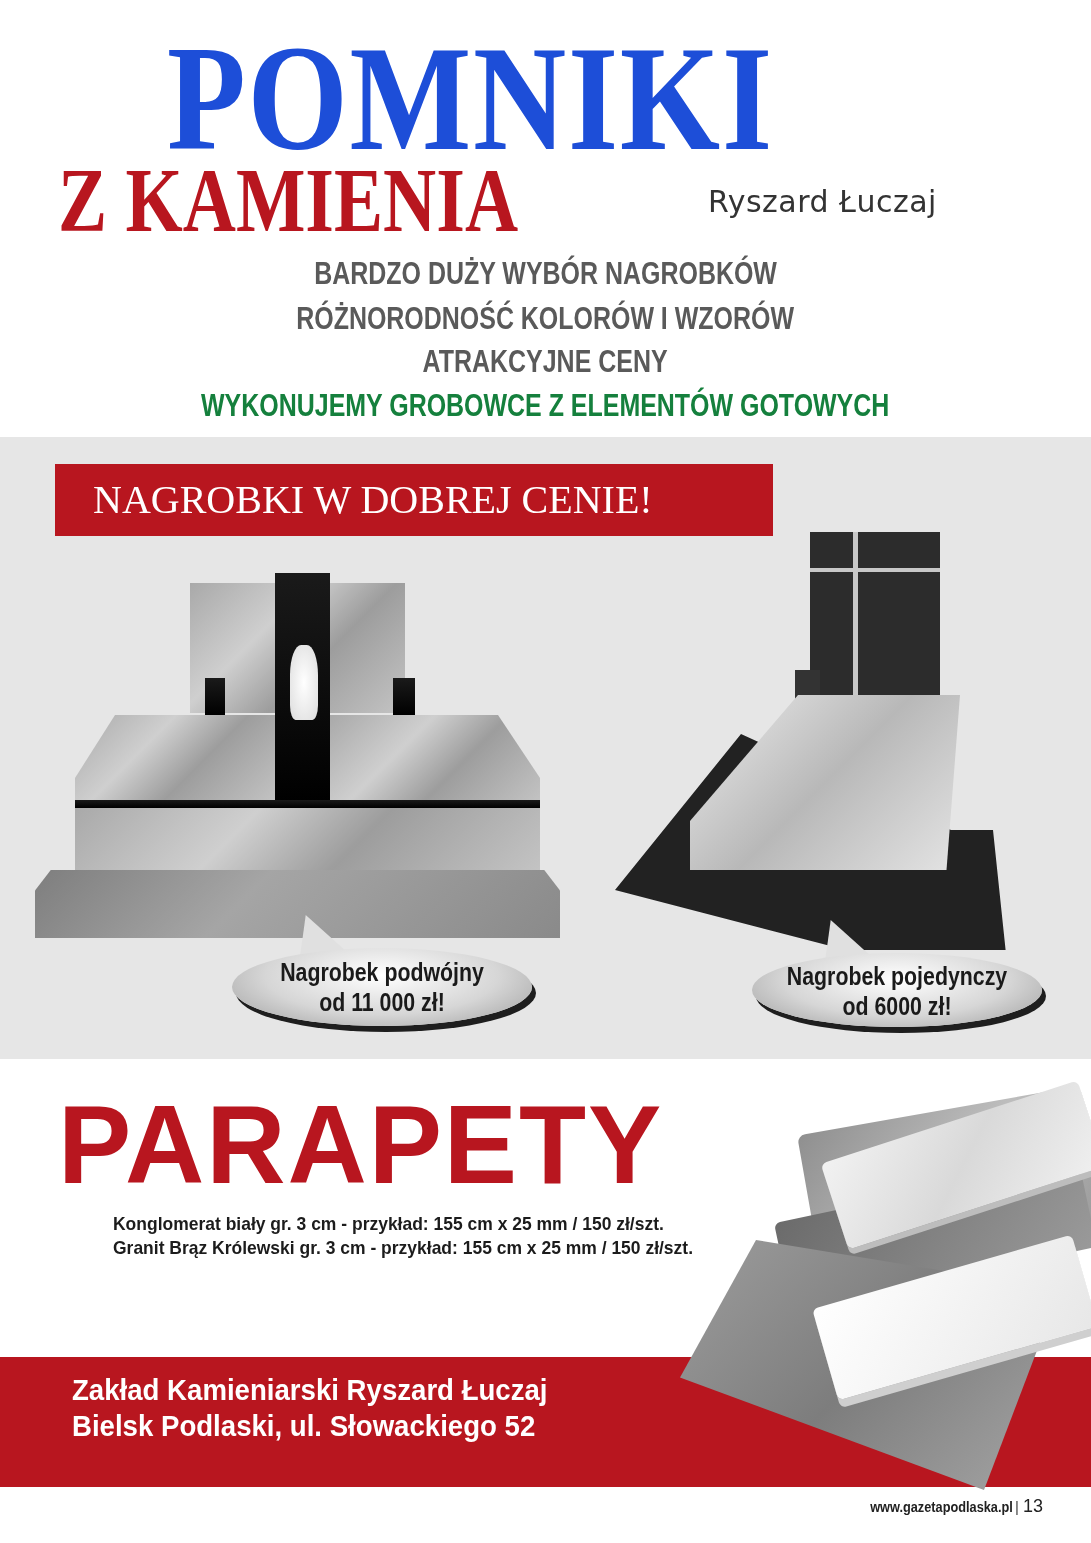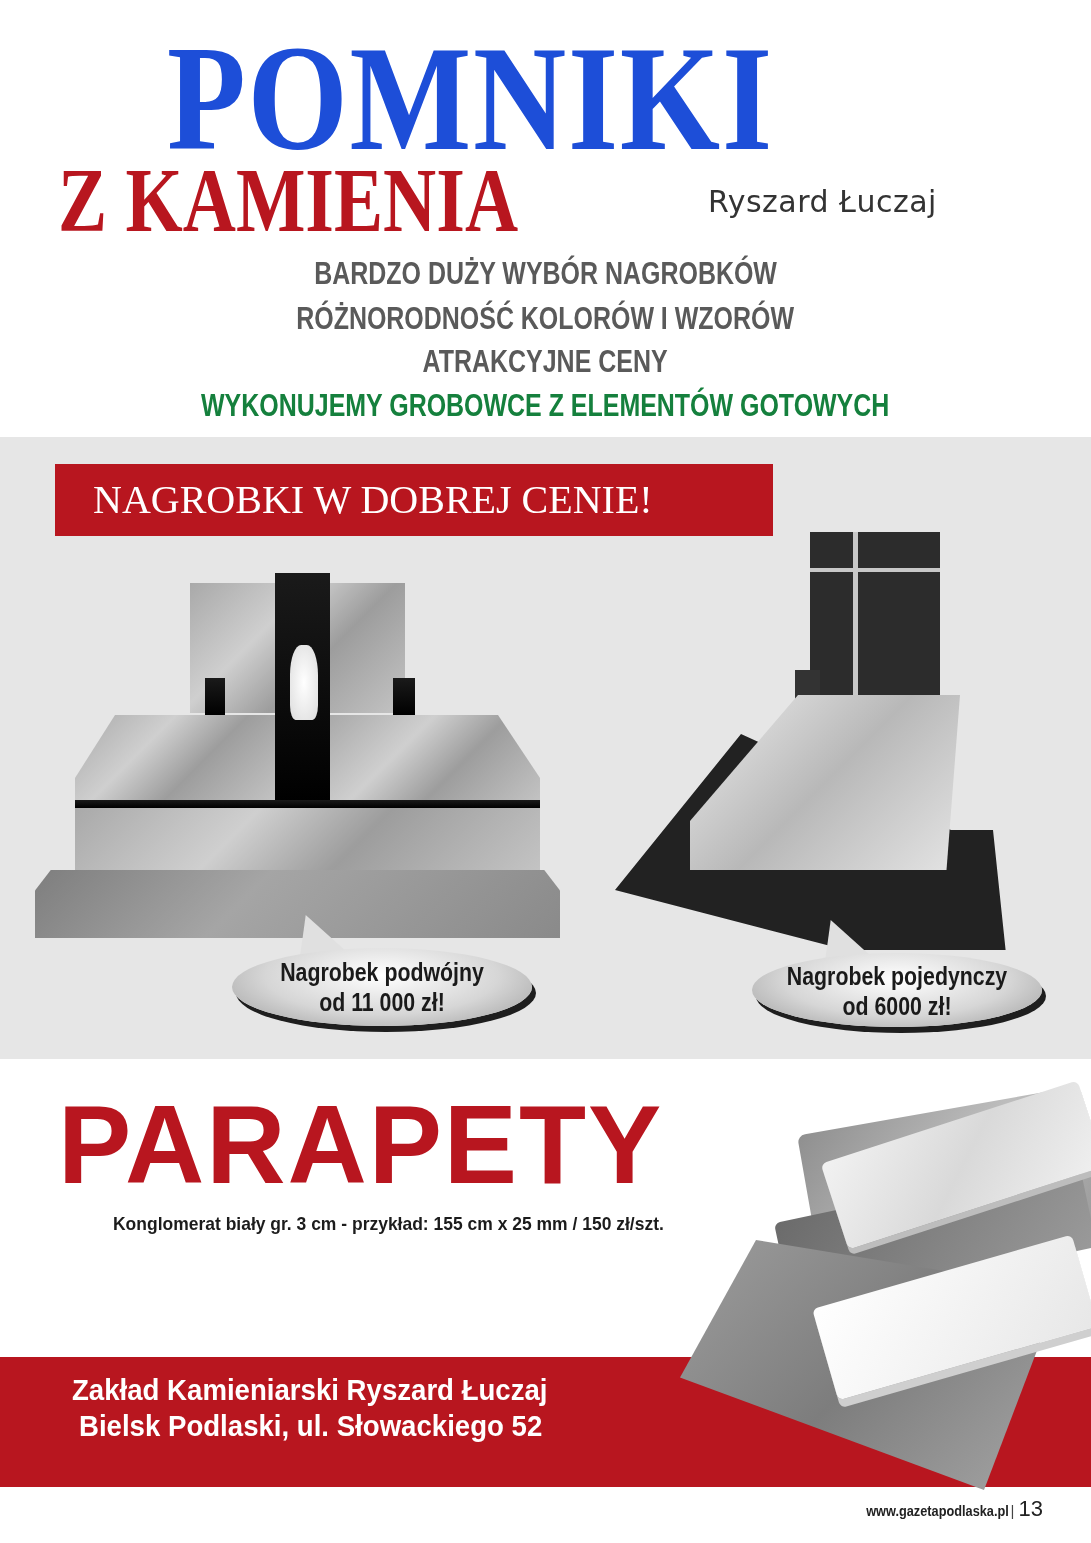--- a/index.html
+++ b/index.html
@@ -67,31 +67,31 @@
   .price-list li {
     font-family:"Liberation Sans", sans-serif; font-weight:bold; font-size:19px; line-height:24px;
     color:#1c1c1c; white-space:nowrap;
   }
   .price-list li span { display:inline-block; transform:scaleX(0.92); transform-origin:left; }
 
   .red-footer {
     position:absolute; left:0; top:1357px; width:1091px; height:130px; background:#b8161f;
   }
   .contact { position:absolute; left:72px; top:1372px; color:#fff; font-weight:bold; }
-  .contact div { font-size:30px; line-height:36px; white-space:nowrap;text-align:center; }
+  .contact div { font-size:30px; line-height:36px; white-space:nowrap; }
   .contact div span { display:inline-block; transform:scaleX(0.92); transform-origin:left; }
 
   .slabs { position:absolute; left:680px; top:1090px; width:411px; height:400px; }
 
   .page-footer {
     position:absolute; right:48px; top:1496px; font-size:15px; color:#222; white-space:nowrap;
   }
   .page-footer .site { font-weight:bold; display:inline-block; transform:scaleX(0.85); transform-origin:right; }
   .page-footer .sep { margin:0 4px 0 2px; color:#444; }
-  .page-footer .num { font-size:22px; }
+  .page-footer .num { font-size:18px; }
 </style>
 </head>
 <body>
 
 <div class="title1"><span>POMNIKI</span></div>
 <div class="title2"><span>Z KAMIENIA</span></div>
 <div class="owner">Ryszard Łuczaj</div>
 
 <div class="tagline" style="top:253px"><span>BARDZO DUŻY WYBÓR NAGROBKÓW</span></div>
 <div class="tagline" style="top:298px"><span>RÓŻNORODNOŚĆ KOLORÓW I WZORÓW</span></div>
@@ -143,20 +143,21 @@
 <div class="slabs">
   <div style="position:absolute;left:128px;top:20px;width:283px;height:150px;background:linear-gradient(135deg,#8f8f8f,#bdbdbd 50%,#9a9a9a);transform:rotate(-10deg);border-radius:8px;"></div>
   <div style="position:absolute;left:100px;top:100px;width:311px;height:90px;background:linear-gradient(135deg,#6b6b6b,#9a9a9a);transform:rotate(-12deg);border-radius:6px;"></div>
   <div style="position:absolute;left:148px;top:30px;width:270px;height:90px;background:linear-gradient(135deg,#f2f2f2,#d9d9d9 50%,#f0f0f0);transform:rotate(-18deg);border-radius:6px;box-shadow:0 6px 0 #bdbdbd;"></div>
   <div style="position:absolute;left:0;top:150px;width:380px;height:250px;background:linear-gradient(135deg,#9d9d9d,#7d7d7d 50%,#a6a6a6);clip-path:polygon(20% 0,100% 20%,80% 100%,0 55%);border-radius:10px;"></div>
   <div style="position:absolute;left:140px;top:180px;width:270px;height:95px;background:linear-gradient(135deg,#ffffff,#e7e7e7);transform:rotate(-16deg);border-radius:6px;box-shadow:0 8px 0 #cfcfcf;"></div>
 </div>
 
 <ul class="price-list">
   <li><span>Konglomerat biały gr. 3 cm - przykład: 155 cm x 25 mm / 150 zł/szt.</span></li>
+  <li><span>Granit Brąz Królewski gr. 3 cm - przykład: 155 cm x 25 mm / 150 zł/szt.</span></li>
 </ul>
 
 <div class="contact">
   <div><span>Zakład Kamieniarski Ryszard Łuczaj</span></div>
   <div><span>Bielsk Podlaski, ul. Słowackiego 52</span></div>
 </div>
 
 <div class="page-footer">
   <span class="site">www.gazetapodlaska.pl</span><span class="sep">|</span><span class="num">13</span>
 </div>

